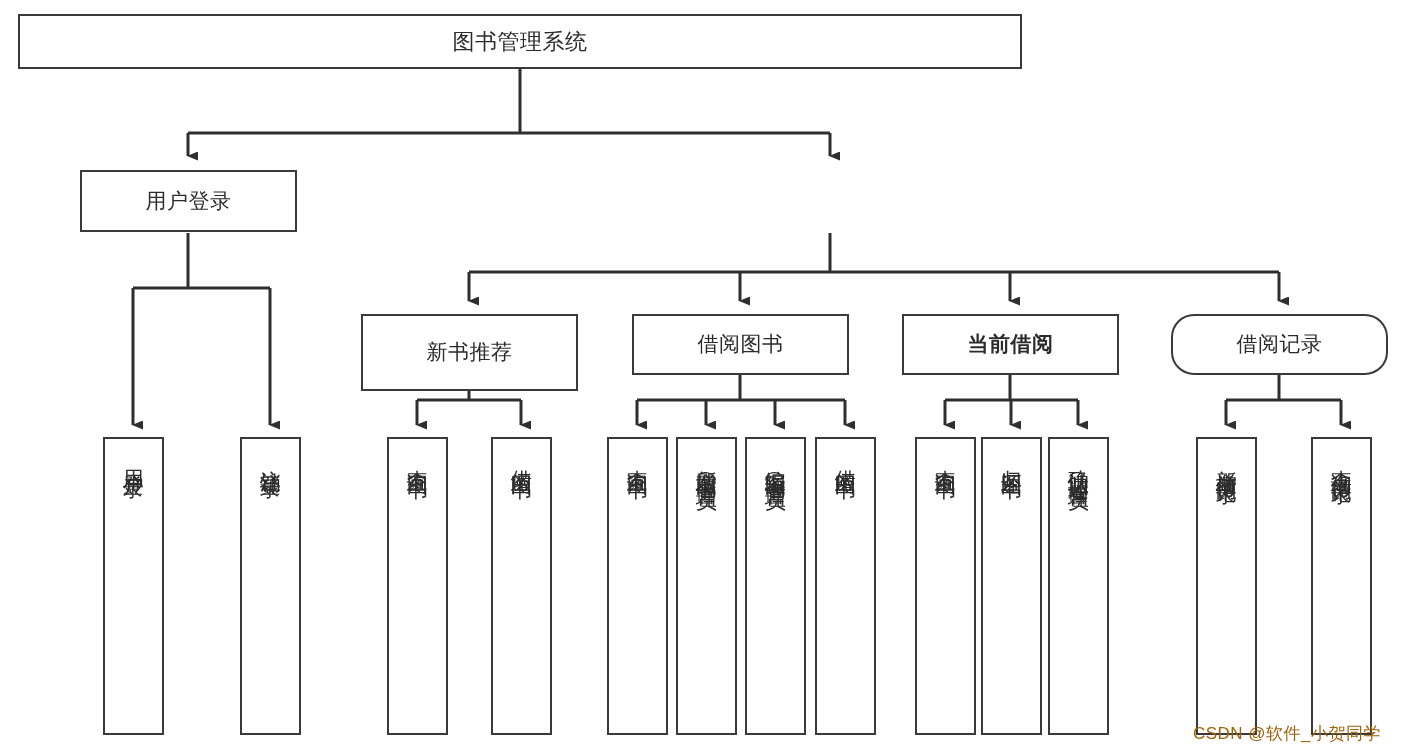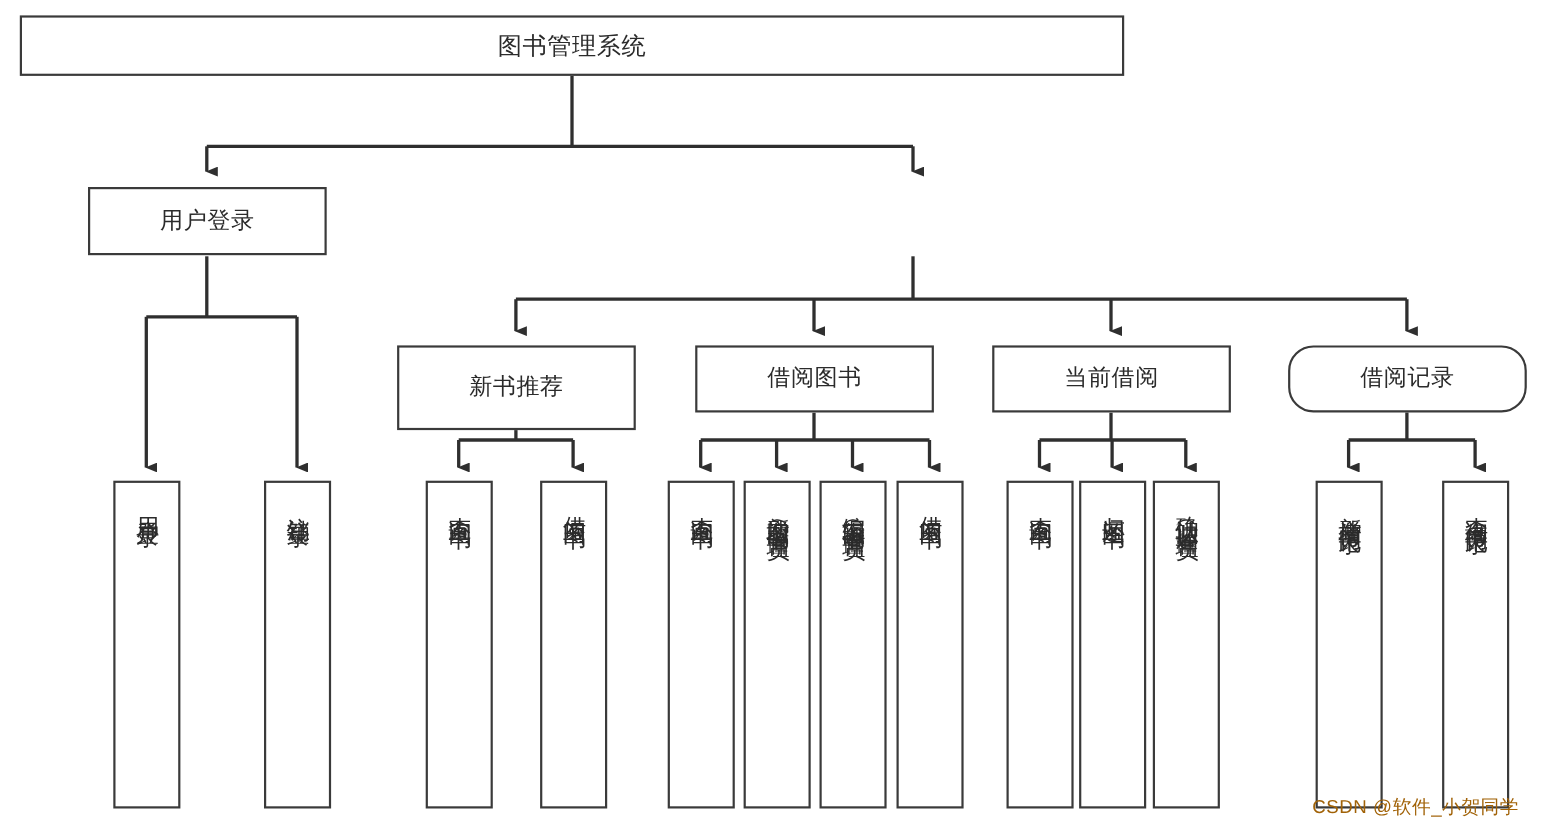--- a/index.html
+++ b/index.html
@@ -136,21 +136,21 @@
   <div class="node horiz" style="left:80px; top:170px; width:217px; height:62px;">
     <span class="node-label">用户登录</span>
   </div>
 
   <div class="node horiz" style="left:361px; top:314px; width:217px; height:77px;">
     <span class="node-label">新书推荐</span>
   </div>
   <div class="node horiz" style="left:632px; top:314px; width:217px; height:61px;">
     <span class="node-label">借阅图书</span>
   </div>
-  <div class="node horiz" style="left:902px; top:314px; width:217px; height:61px;">
+  <div class="node horiz" style="left:902px; top:314px; width:217px; height:61px;font-weight:bold;">
     <span class="node-label">当前借阅</span>
   </div>
   <div class="node horiz" style="left:1171px; top:314px; width:217px; height:61px;border-radius:23px;">
     <span class="node-label">借阅记录</span>
   </div>
 
   <div class="node leaf" style="left:103px; top:437px; width:61px; height:298px;">
     <span class="node-label">用户登录</span>
   </div>
   <div class="node leaf" style="left:240px; top:437px; width:61px; height:298px;">

